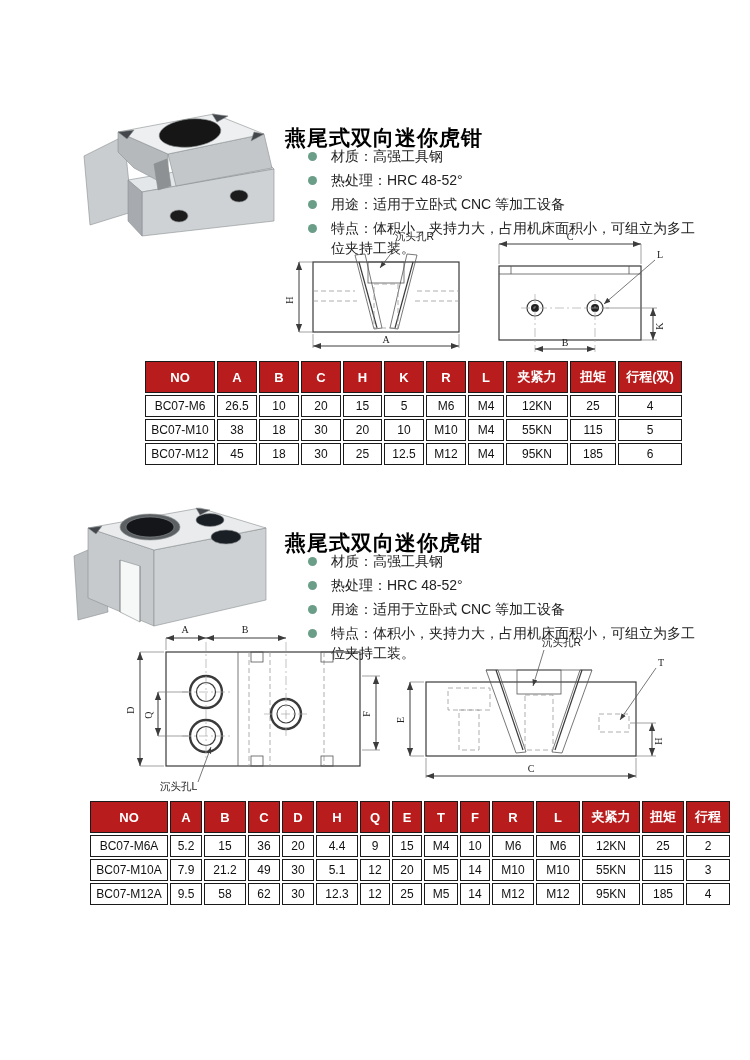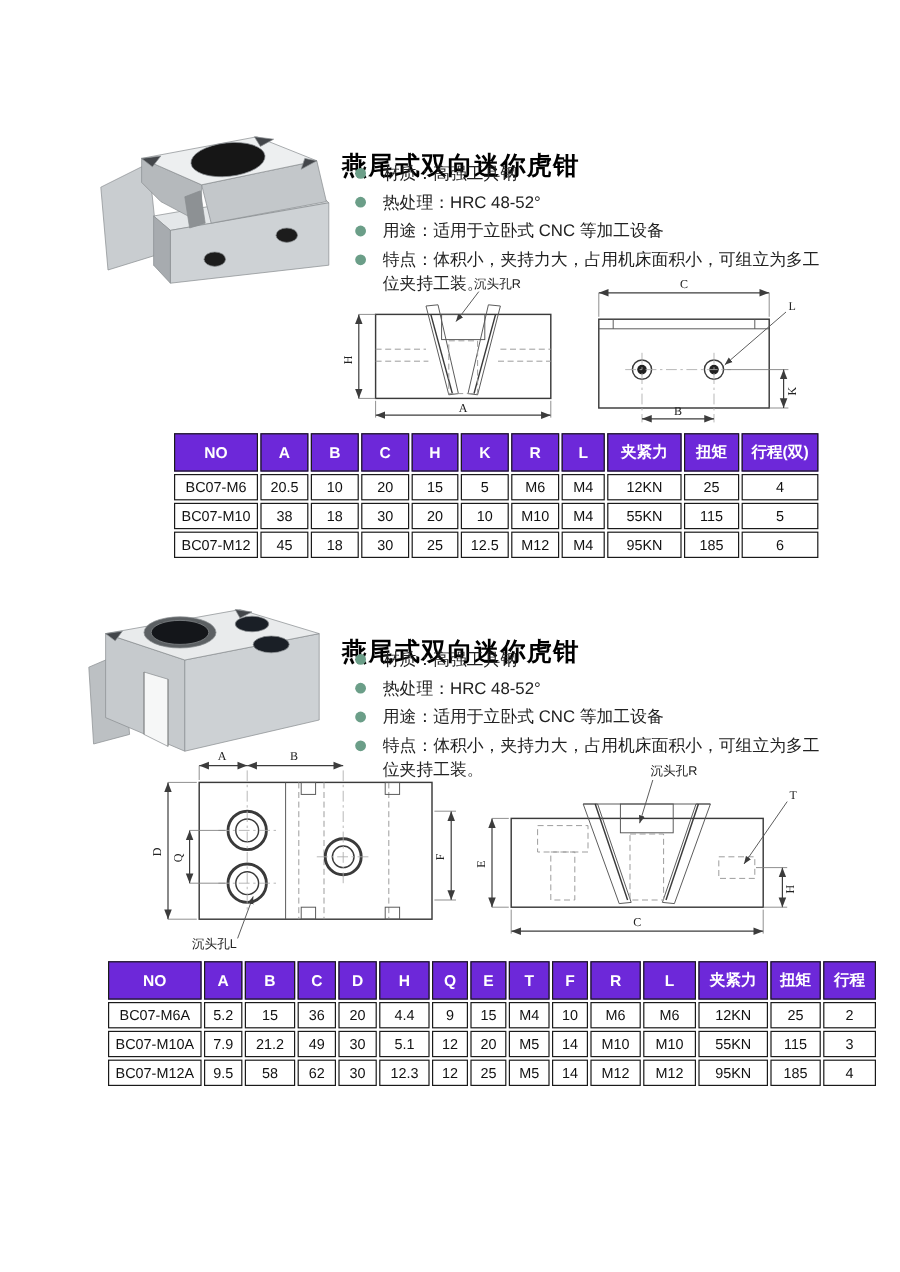--- a/index.html
+++ b/index.html
@@ -1,24 +1,24 @@
 <!DOCTYPE html>
 <html><head>
 <meta charset="utf-8">
 <style>
   html,body{margin:0;padding:0;background:#fff;}
   .page{position:relative;width:750px;height:1060px;background:#ffffff;overflow:hidden;
         font-family:"Liberation Sans",sans-serif;color:#111;}
   .abs{position:absolute;}
   .sec-title{font-size:21px;font-weight:800;letter-spacing:1px;color:#000;white-space:nowrap;margin-top:29px;}
-  ul.bullets{list-style:none;margin:4px;padding:0;width:400px;}
+  ul.bullets{list-style:none;margin:16px;padding:0;width:400px;}
   ul.bullets li{position:relative;padding-left:30px;font-size:14px;line-height:1.42;margin-bottom:4px;color:#222;}
   ul.bullets li::before{content:"";position:absolute;left:7px;top:5px;width:9px;height:9px;border-radius:50%;background:#6b9e88;}
   .spec-table{border-collapse:separate;border-spacing:2px;background:#fff;table-layout:fixed;}
-  .spec-table th{background:#6d28d9;color:#fff;border:1px solid #1a1a1a;font-size:13px;font-weight:bold;
+  .spec-table th{background:#b91c1c;color:#fff;border:1px solid #1a1a1a;font-size:13px;font-weight:bold;
                  height:30px;padding:0 1px;text-align:center;overflow:hidden;}
   .spec-table td{border:1px solid #1a1a1a;font-size:12px;height:18px;text-align:center;padding:1px;color:#111;overflow:hidden;}
   svg text{font-family:"Liberation Serif",serif;fill:#222;}
   .dimtxt{font-size:10px;}
   .cntxt{font-size:10.5px;font-family:"Liberation Sans",sans-serif;}
   .dl{stroke:#3c3c3c;stroke-width:1;fill:none;}
   .ext{stroke:#7a7a7a;stroke-width:0.7;fill:none;}
   .body-ln{stroke:#3a3a3a;stroke-width:1.2;fill:none;}
   .thin{stroke:#555;stroke-width:0.8;fill:none;}
   .dash{stroke:#999;stroke-width:0.8;fill:none;stroke-dasharray:5 3;}
@@ -148,21 +148,21 @@
           <th>R</th>
           <th>L</th>
           <th>夹紧力</th>
           <th>扭矩</th>
           <th>行程(双)</th>
         </tr>
       </thead>
       <tbody>
         <tr>
           <td>BC07-M6</td>
-          <td>20.5</td>
+          <td>26.5</td>
           <td>10</td>
           <td>20</td>
           <td>15</td>
           <td>5</td>
           <td>M6</td>
           <td>M4</td>
           <td>12KN</td>
           <td>25</td>
           <td>4</td>
         </tr>

